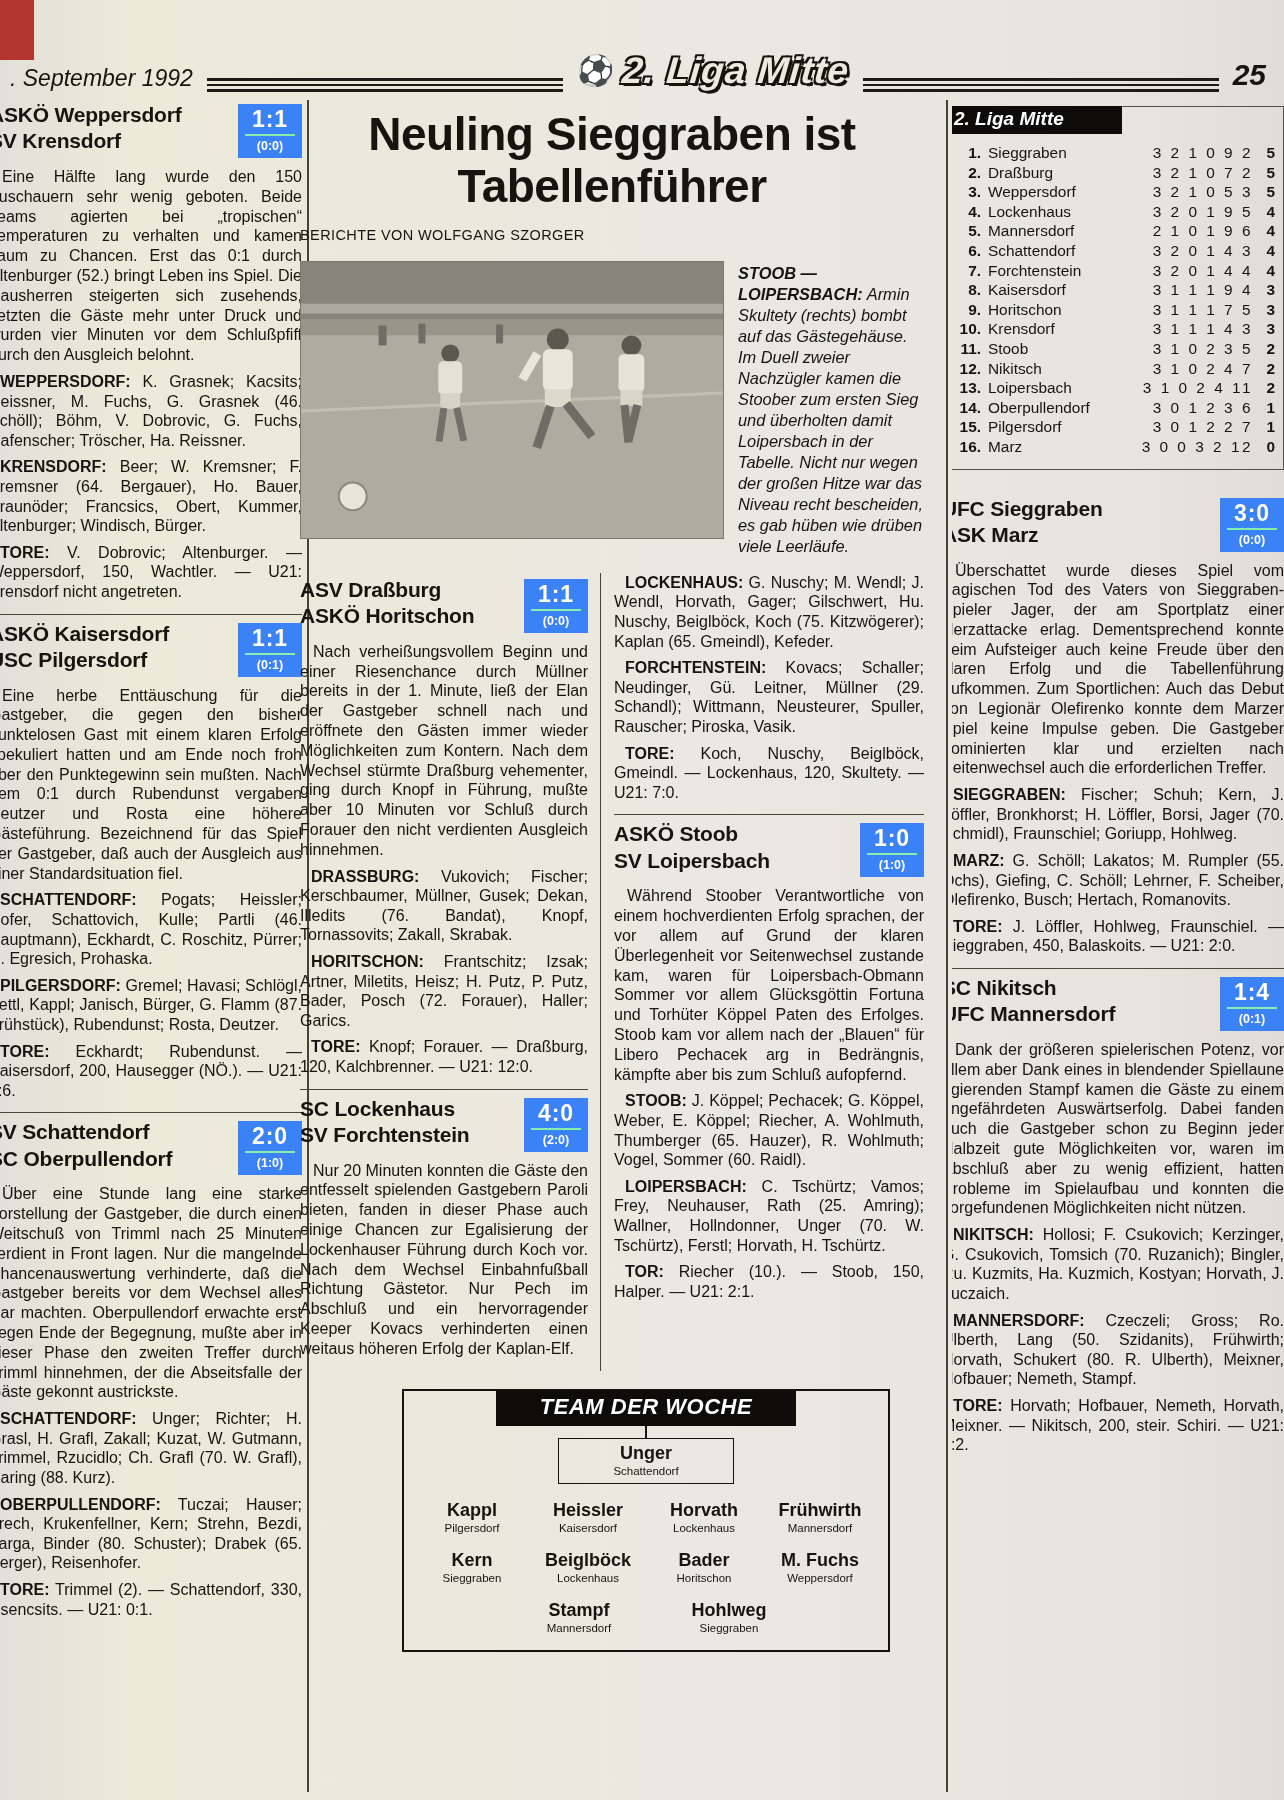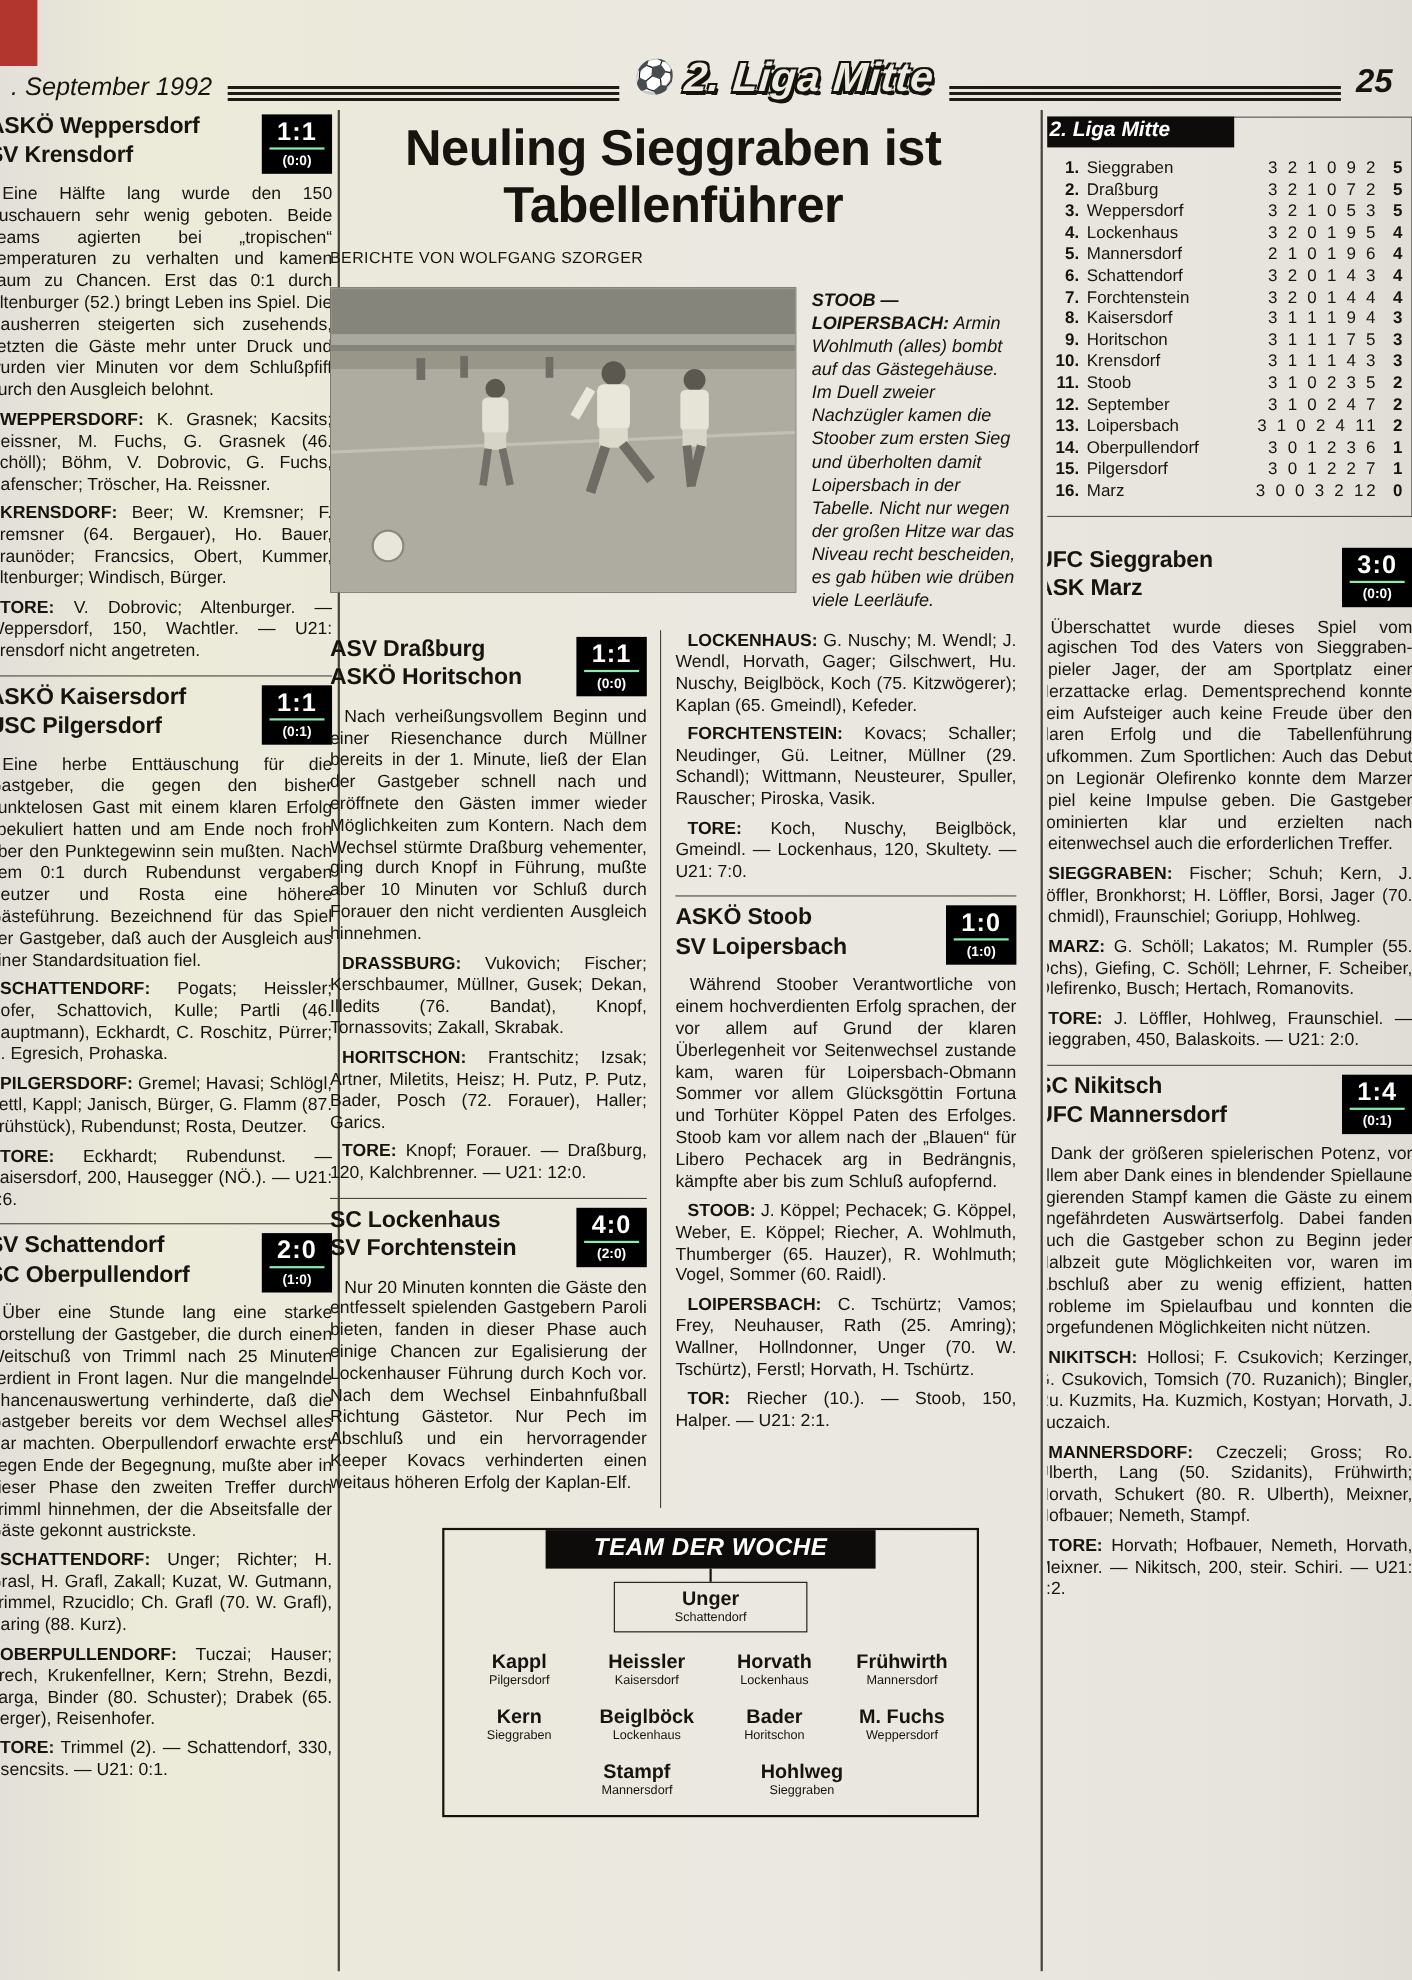--- a/index.html
+++ b/index.html
@@ -32,21 +32,21 @@
   .col1-wrap { position:absolute; left:0; top:98px; width:302px; height:1700px; overflow:hidden; }
   .col1-in   { margin-left:-11px; width:313px; }
   .mid       { position:absolute; left:300px; top:98px; width:624px; }
   .col4-wrap { position:absolute; left:952px; top:98px; width:332px; height:1700px; overflow:hidden; }
   .col4-in   { margin-left:-10px; width:342px; }
 
   
   .match { margin-bottom:12px; }
   .mh { display:flex; justify-content:space-between; align-items:flex-start; margin:4px 0 9px; }
   .mh-team { font-size:21px; font-weight:800; line-height:1.25; letter-spacing:-0.2px; }
-  .badge { background:#000000; color:#fff; text-align:center; padding:4px 7px 5px; min-width:64px; margin-top:2px; }
+  .badge { background:#3b82f6; color:#fff; text-align:center; padding:4px 7px 5px; min-width:64px; margin-top:2px; }
   .badge-score { font-size:23px; font-weight:800; line-height:1; letter-spacing:1px; }
   .badge-half  { font-size:12.5px; font-weight:700; margin-top:3px; border-top:2px solid #86efac; padding-top:3px; }
   .rep { font-size:16px; line-height:19.8px; text-align:justify; text-indent:13px; margin-bottom:4px; }
   .lu  { font-size:16px; line-height:19.6px; text-align:justify; text-indent:11px; margin-top:7px; }
   .lb  { font-weight:800; }
   .sep { border:0; border-top:1.5px solid #4a463e; margin:12px 0 6px; }
 
   
   .headline { font-size:46px; font-weight:800; text-align:center; line-height:1.14; letter-spacing:-0.5px; margin:10px auto 14px; width:540px; }
   .byline { text-align:left; font-weight:400; font-size:14.5px; letter-spacing:0.4px; margin-bottom:18px; }
@@ -196,21 +196,21 @@
         <circle cx="332" cy="84" r="10" fill="#5b594f"></circle>
         <rect x="319" y="93" width="26" height="38" rx="5" fill="#e6e4d7"></rect>
         <rect x="321" y="129" width="22" height="16" fill="#d8d6c8"></rect>
         <rect x="321" y="144" width="8" height="38" fill="#6e6c64" transform="rotate(-6 325 144)"></rect>
         <rect x="334" y="144" width="8" height="38" fill="#6e6c64" transform="rotate(14 338 144)"></rect>
       </g>
       <circle cx="52" cy="236" r="14" fill="#e8e6da" stroke="#8a887c" stroke-width="2"></circle>
     </svg>
     <div class="caption">
       <span class="lb">STOOB — LOIPERSBACH:</span>
-      <span>Armin Wohlmuth (alles) bombt auf das Gästegehäuse. Im Duell zweier Nachzügler kamen die Stoober zum ersten Sieg und überholten damit Loipersbach in der Tabelle. Nicht nur wegen der großen Hitze war das Niveau recht bescheiden, es gab hüben wie drüben viele Leerläufe.</span>
+      <span>Armin Skultety (rechts) bombt auf das Gästegehäuse. Im Duell zweier Nachzügler kamen die Stoober zum ersten Sieg und überholten damit Loipersbach in der Tabelle. Nicht nur wegen der großen Hitze war das Niveau recht bescheiden, es gab hüben wie drüben viele Leerläufe.</span>
     </div>
   </div>
 
   <div class="mid-cols">
 
     <div class="mc-left">
 
       <div class="match">
         <div class="mh">
           <div class="mh-names">
@@ -399,21 +399,21 @@
           <span class="lt-pts">3</span>
         </div>
     <div class="lt-row">
           <span class="lt-pos">11.</span>
           <span class="lt-team">Stoob</span>
           <span class="lt-stats">3 1 0 2 3 5</span>
           <span class="lt-pts">2</span>
         </div>
     <div class="lt-row">
           <span class="lt-pos">12.</span>
-          <span class="lt-team">September</span>
+          <span class="lt-team">Nikitsch</span>
           <span class="lt-stats">3 1 0 2 4 7</span>
           <span class="lt-pts">2</span>
         </div>
     <div class="lt-row">
           <span class="lt-pos">13.</span>
           <span class="lt-team">Loipersbach</span>
           <span class="lt-stats">3 1 0 2 4 11</span>
           <span class="lt-pts">2</span>
         </div>
     <div class="lt-row">

